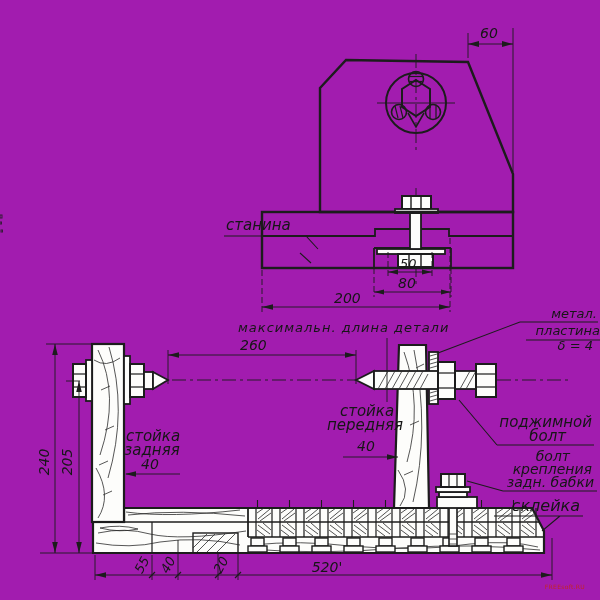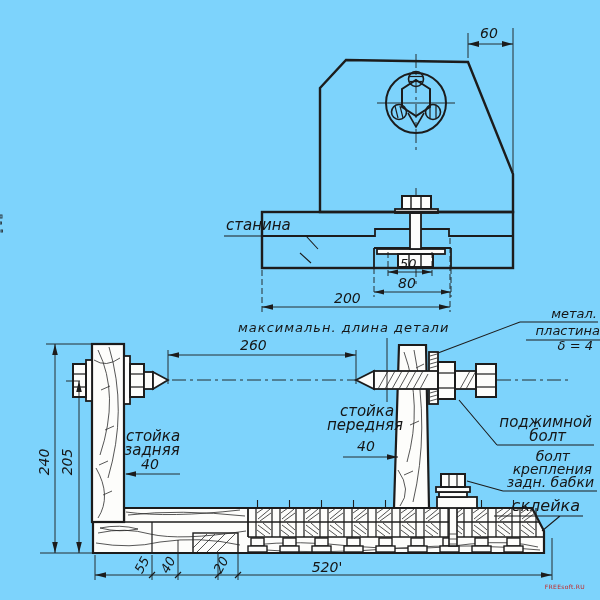--- a/index.html
+++ b/index.html
@@ -1,16 +1,16 @@
 <!DOCTYPE html>
 <html><head>
 <meta charset="utf-8">
 <style>
   html,body{margin:0;padding:0;background:#ffffff;}
-  .stage{position:relative;width:600px;height:600px;background:#7dd3fc;overflow:hidden;
+  .stage{position:relative;width:600px;height:600px;background:#a21caf;overflow:hidden;
          font-family:"DejaVu Sans",sans-serif;}
   svg{position:absolute;left:0;top:0;}
   svg line,svg path,svg rect,svg circle,svg polygon{stroke:#1c1c1c;fill:none;}
   .s24{stroke-width:2.4;} .s22{stroke-width:2.2;} .s2{stroke-width:2;}
   .s18{stroke-width:1.8;} .s16{stroke-width:1.6;} .s14{stroke-width:1.4;}
   .s12{stroke-width:1.2;} .s11{stroke-width:1.1;} .thin{stroke-width:0.9;}
   .grain{stroke-width:0.8;stroke:#2b2b2b;}
   .fw{fill:#fdfdfb;}
   .dash{stroke-dasharray:6 3;}
   .cl{stroke-dasharray:14 4 3 4;}

